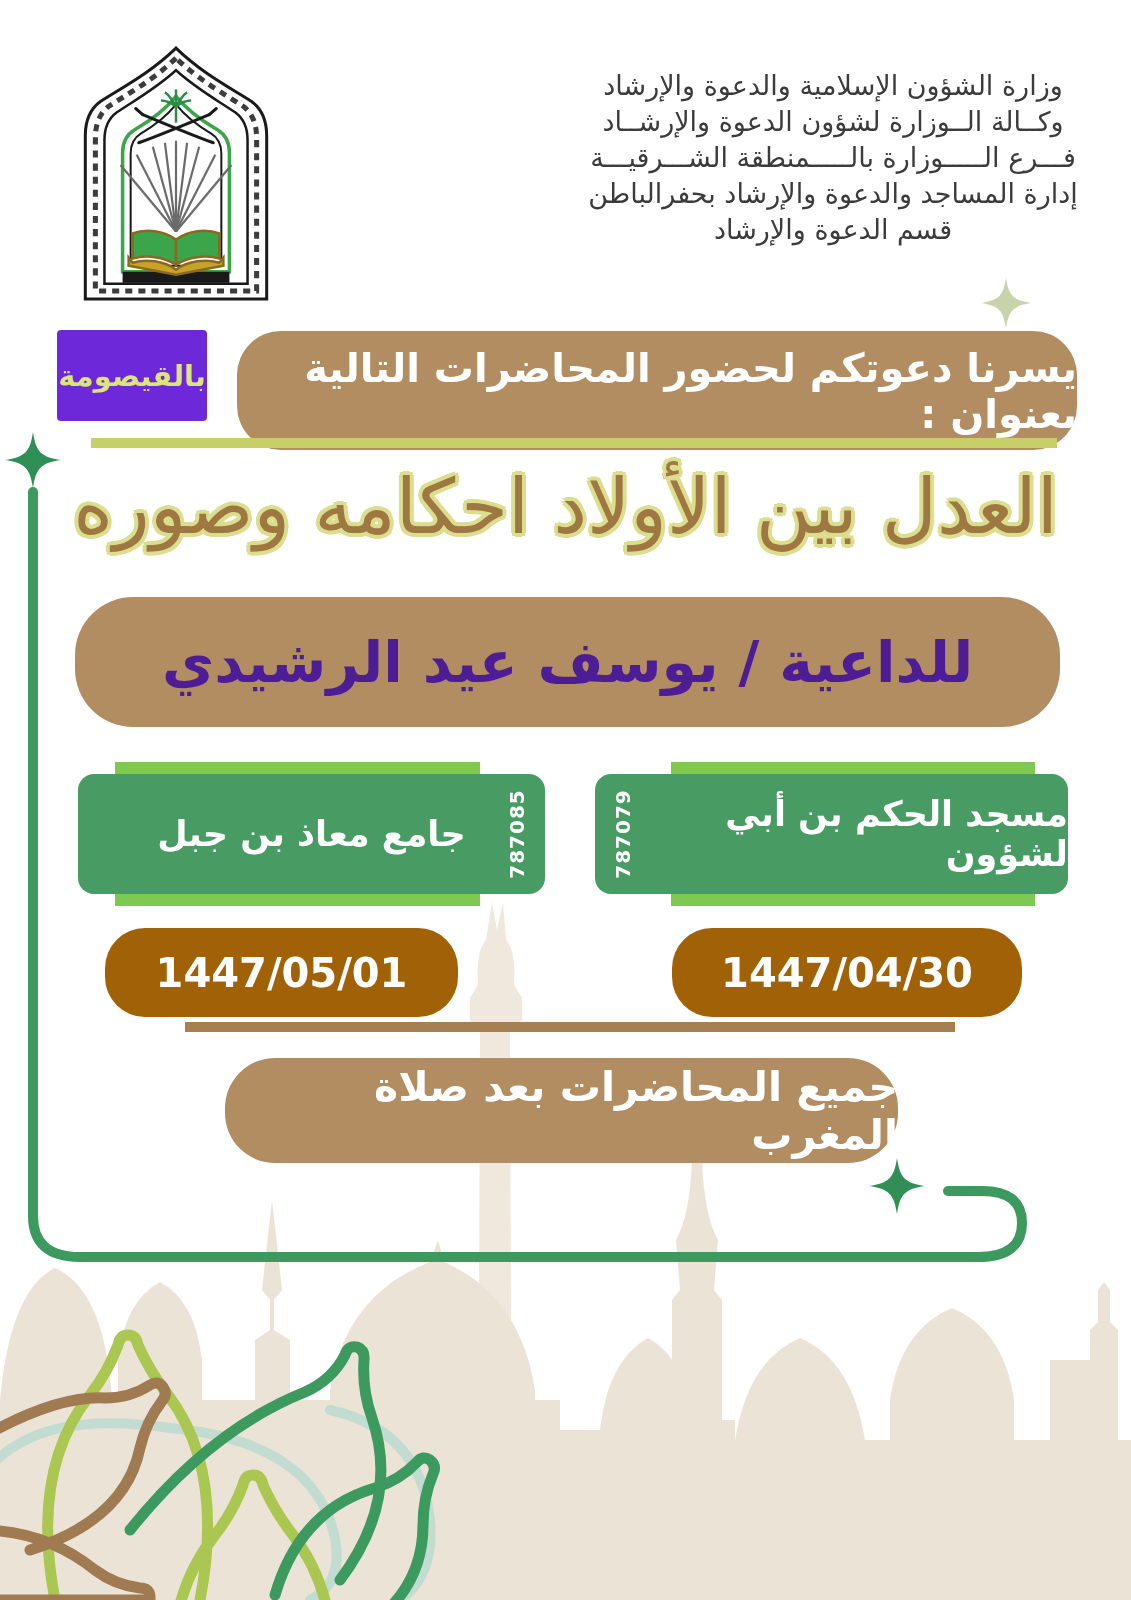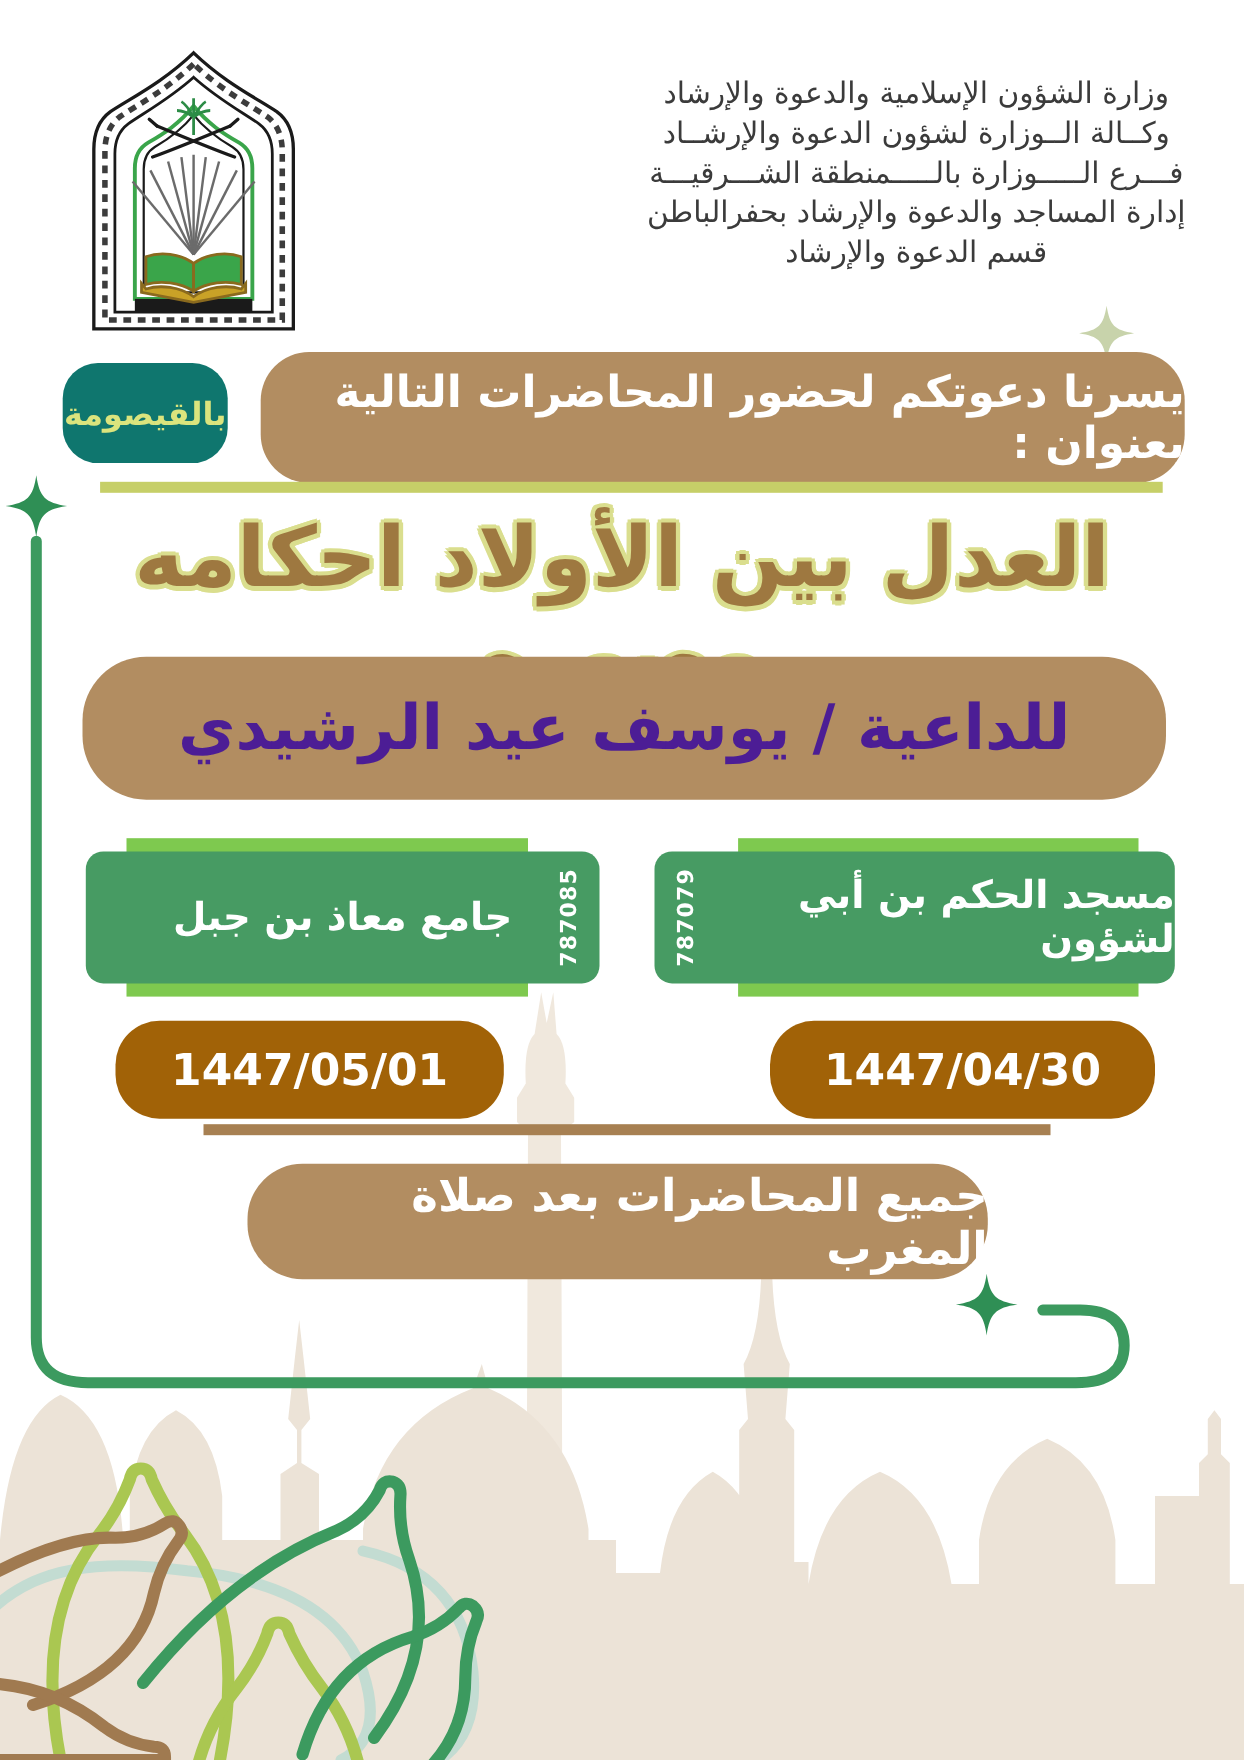--- a/index.html
+++ b/index.html
@@ -13,30 +13,30 @@
 
   .content { position:absolute; inset:0; z-index:3; }
 
   
   .logo-box { position:absolute; left:58px; top:42px; width:236px; height:262px; }
   .ministry-block { position:absolute; right:28px; top:68px; width:540px; direction:rtl; text-align:center; color:#3b3b3b; }
   .ministry-block div { font-size:27px; line-height:36px; font-weight:500; }
 
   
   .location-badge { position:absolute; left:57px; top:330px; width:150px; height:91px;
-    background:#0f766e; border-radius:32px; display:flex; align-items:center; justify-content:center;
+    background:#6d28d9; border-radius:4px; display:flex; align-items:center; justify-content:center;
     color:#dbe47d; font-size:29px; font-weight:bold; direction:rtl; }
-  .invitation-banner { position:absolute; left:237px; top:320px; width:840px; height:119px;
+  .invitation-banner { position:absolute; left:237px; top:331px; width:840px; height:119px;
     background:#b28d61; border-radius:44px; display:flex; align-items:center; justify-content:center;
     color:#ffffff; font-size:40px; font-weight:bold; direction:rtl; }
   .green-underline { position:absolute; left:91px; top:438px; width:966px; height:10px; background:#c6cf68; }
 
   
   .lecture-title { position:absolute; left:40px; top:462px; width:1051px; text-align:center;
-    direction:rtl; font-size:76px; font-weight:bold; color:#9e7840; letter-spacing:0;
+    direction:rtl; font-size:76px; font-weight:normal; color:#9e7840; letter-spacing:0;
     text-shadow:
       -3px -3px 0 #dade8e, 3px -3px 0 #dade8e, -3px 3px 0 #dade8e, 3px 3px 0 #dade8e,
       -4px 0 0 #dade8e, 4px 0 0 #dade8e, 0 -4px 0 #dade8e, 0 4px 0 #dade8e; }
 
   
   .presenter-banner { position:absolute; left:75px; top:597px; width:985px; height:130px;
     background:#b28d61; border-radius:58px; display:flex; align-items:center; justify-content:center;
     color:#4c1d95; font-size:57px; font-weight:bold; direction:rtl; }
 
   
@@ -52,21 +52,21 @@
   .mosque-name { color:#ffffff; font-size:35px; font-weight:bold; direction:rtl; }
   .mosque-code { position:absolute; top:50%; transform:translateY(-50%) rotate(180deg);
     writing-mode:vertical-rl; color:#ffffff; font-size:20px; font-weight:bold; letter-spacing:1px; }
   .mosque-card.right .mosque-code { left:16px; }
   .mosque-card.left  .mosque-code { right:16px; }
 
   
   .date-pill { position:absolute; top:928px; height:89px; background:#a16207; border-radius:40px;
     display:flex; align-items:center; justify-content:center; color:#ffffff;
     font-size:40px; font-weight:bold; direction:ltr; }
-  .date-pill.right { left:700px; width:350px;text-align:right; }
+  .date-pill.right { left:672px; width:350px;text-align:right; }
   .date-pill.left  { left:105px; width:353px; }
 
   .brown-divider { position:absolute; left:185px; top:1022px; width:770px; height:10px; background:#a78052; }
 
   
   .footer-banner { position:absolute; left:225px; top:1058px; width:673px; height:105px;
     background:#b28d61; border-radius:50px; display:flex; align-items:center; justify-content:center;
     color:#ffffff; font-size:41px; font-weight:bold; direction:rtl; }
 </style>
 </head>

